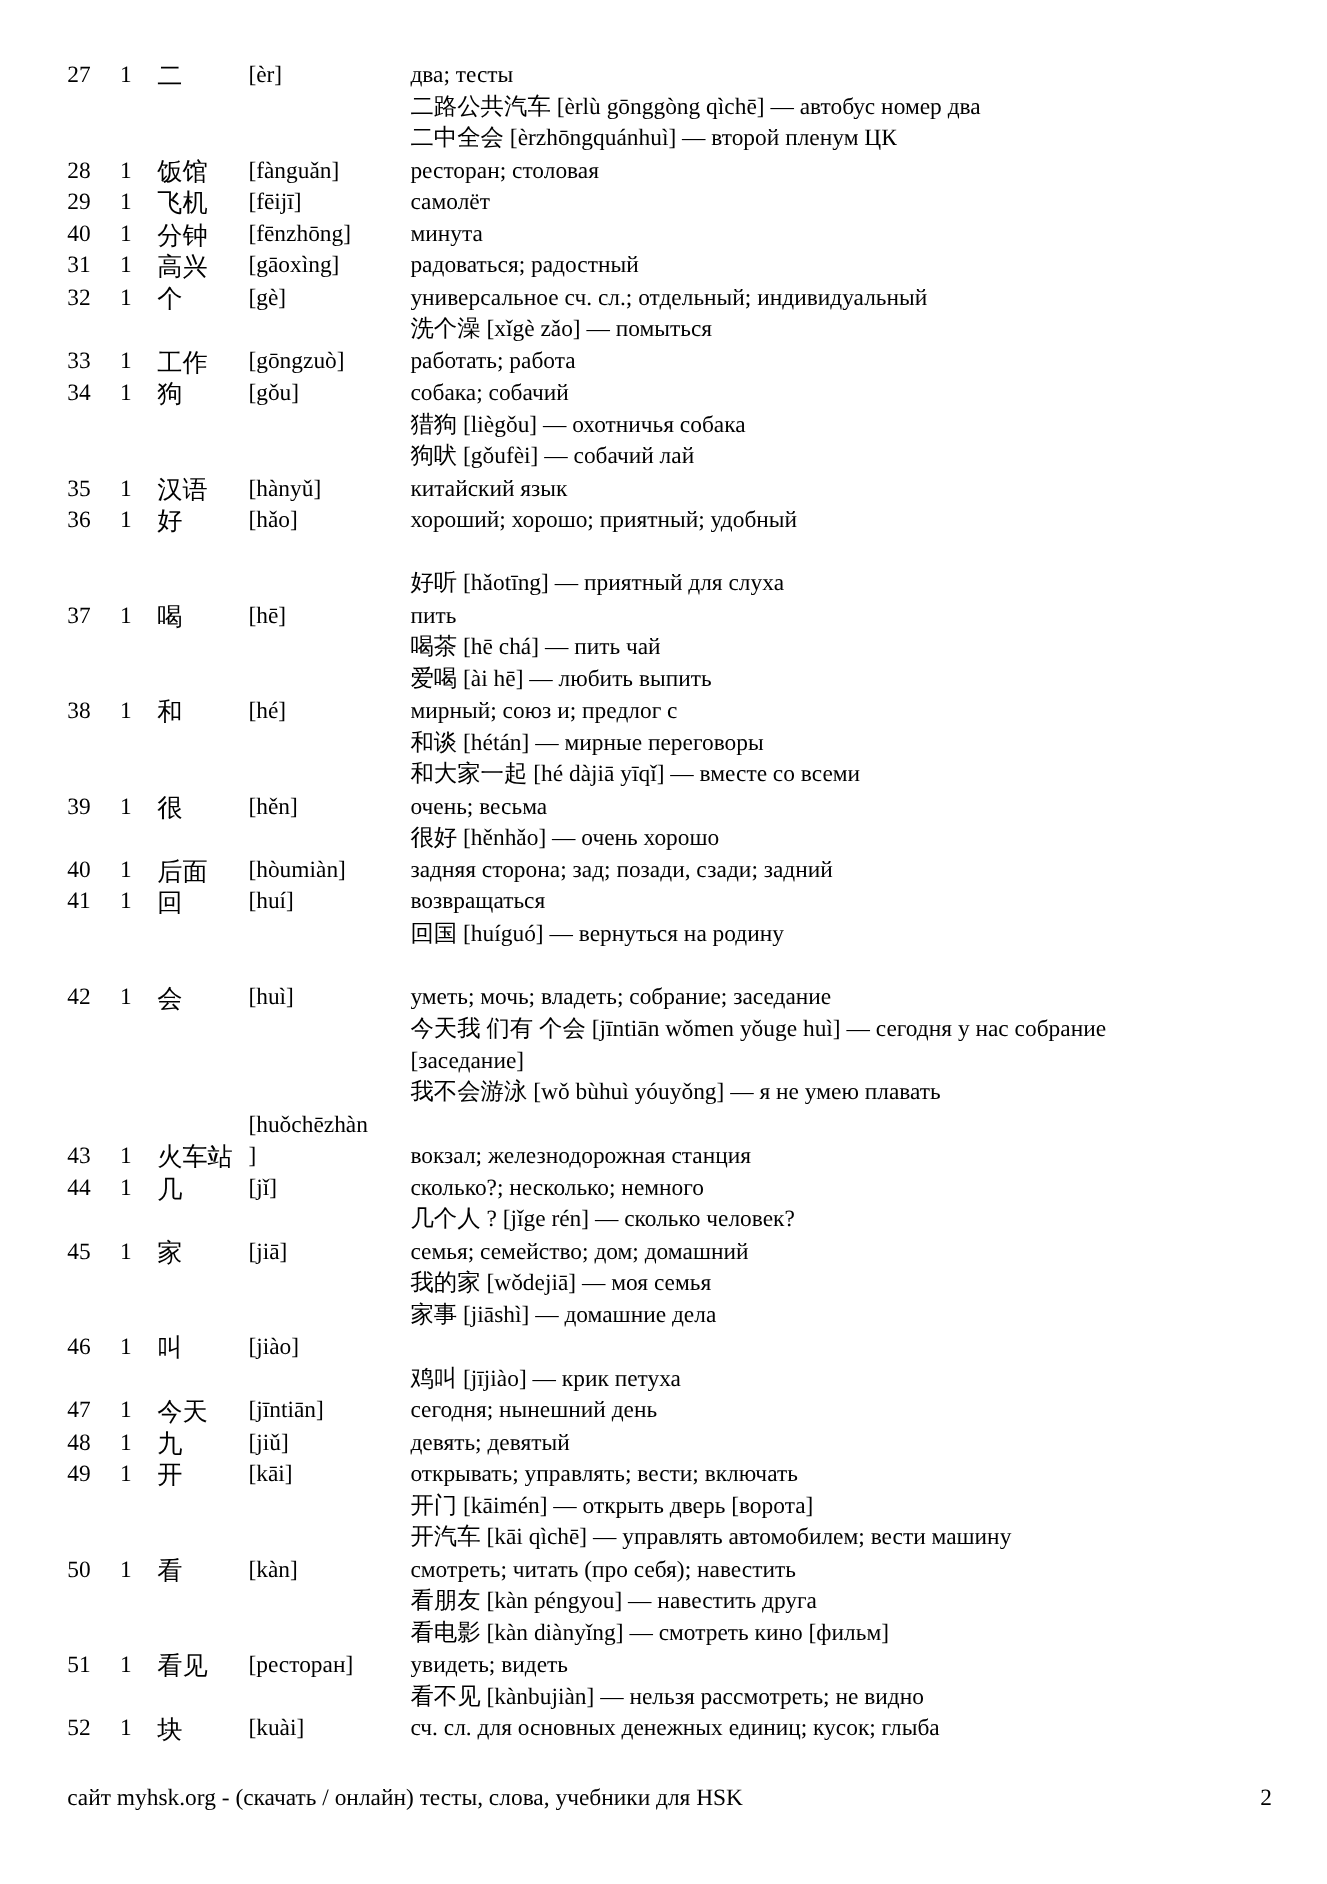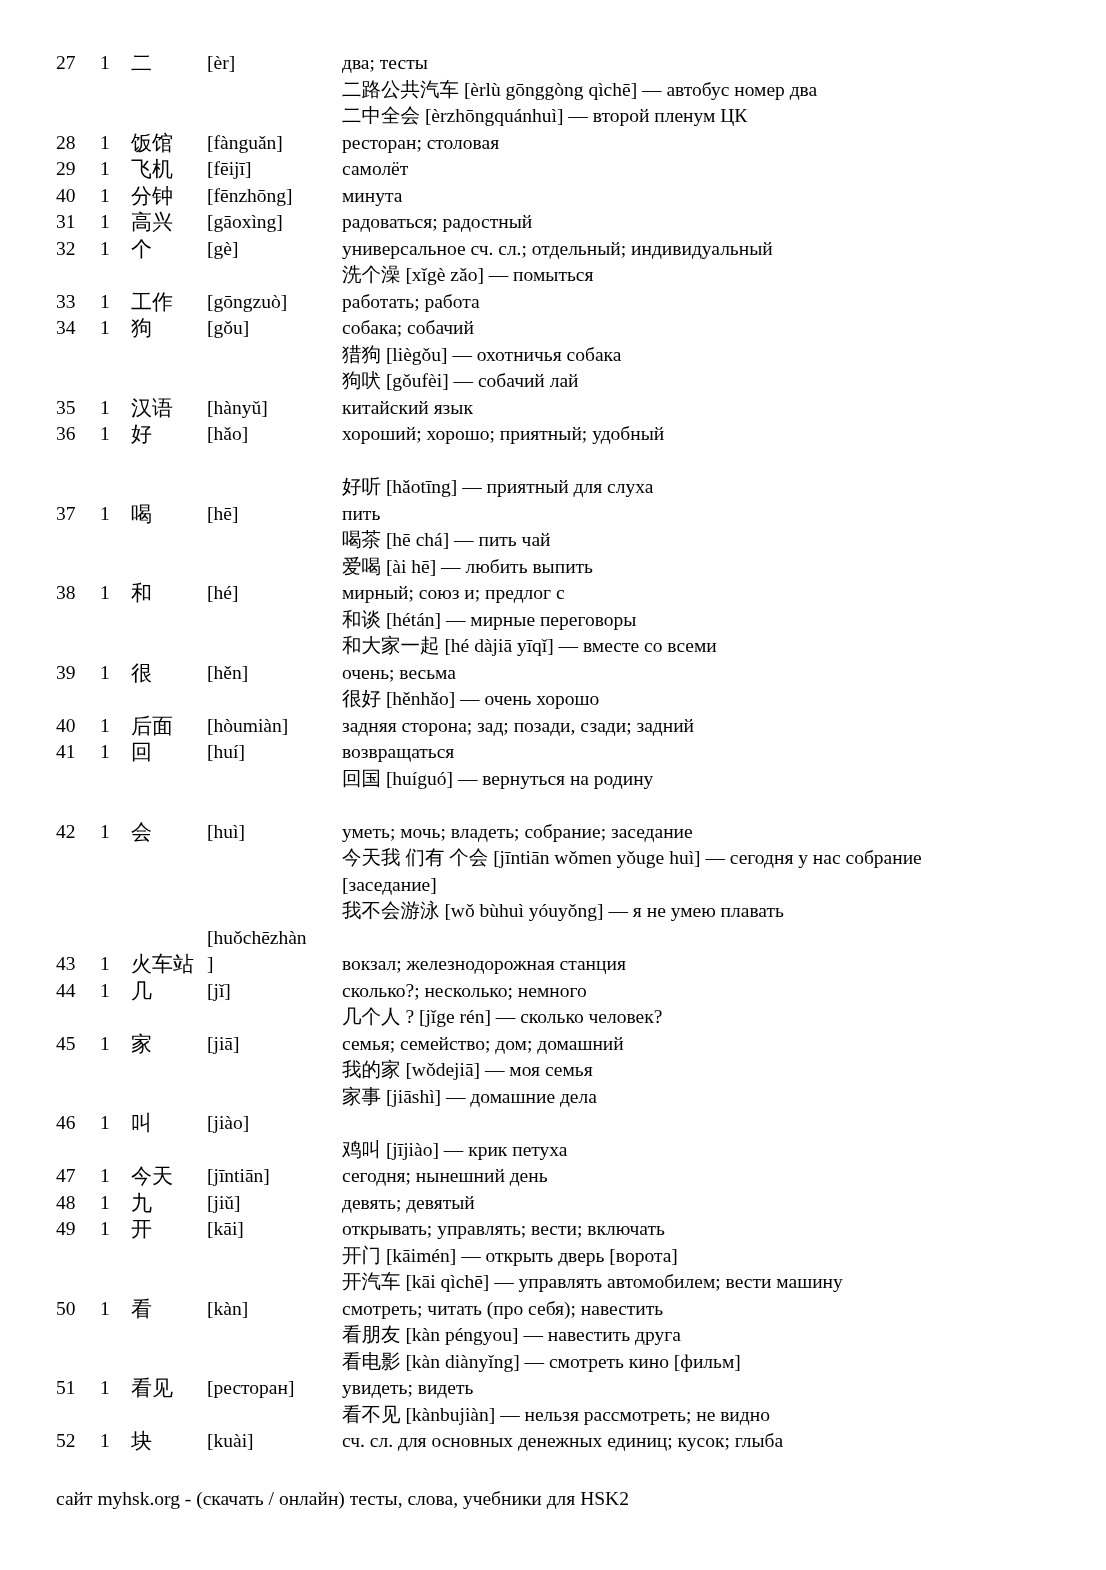--- a/index.html
+++ b/index.html
@@ -30,20 +30,21 @@
   .c-level  { text-align: left; }
   .c-hanzi  { font-size: 21px; }
   .c-pinyin { }
   .c-def    { }
   .footer {
     position: absolute;
     top: 1487px;
     left: 56px;
     right: 46px;
     display: flex;
+    justify-content: space-between;
     align-items: baseline;
     font-size: 19.5px;
     line-height: 24px;
   }
 </style>
 </head>
 <body>
 
 <div class="page">
 

